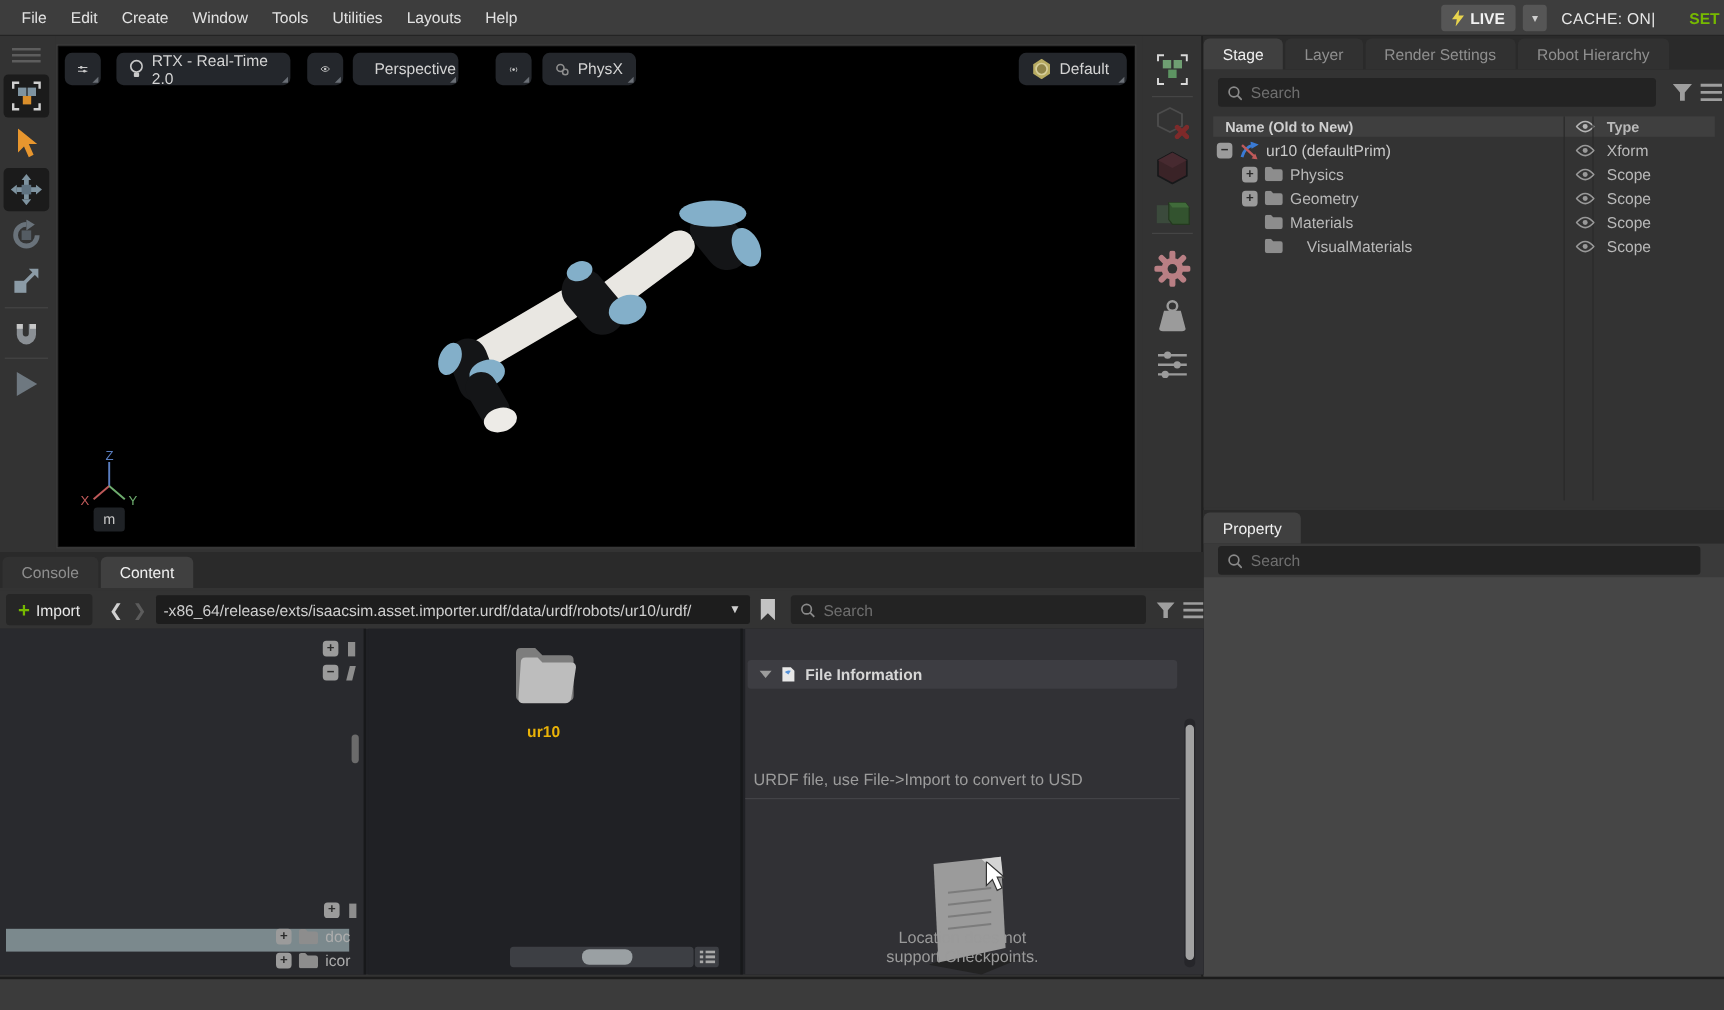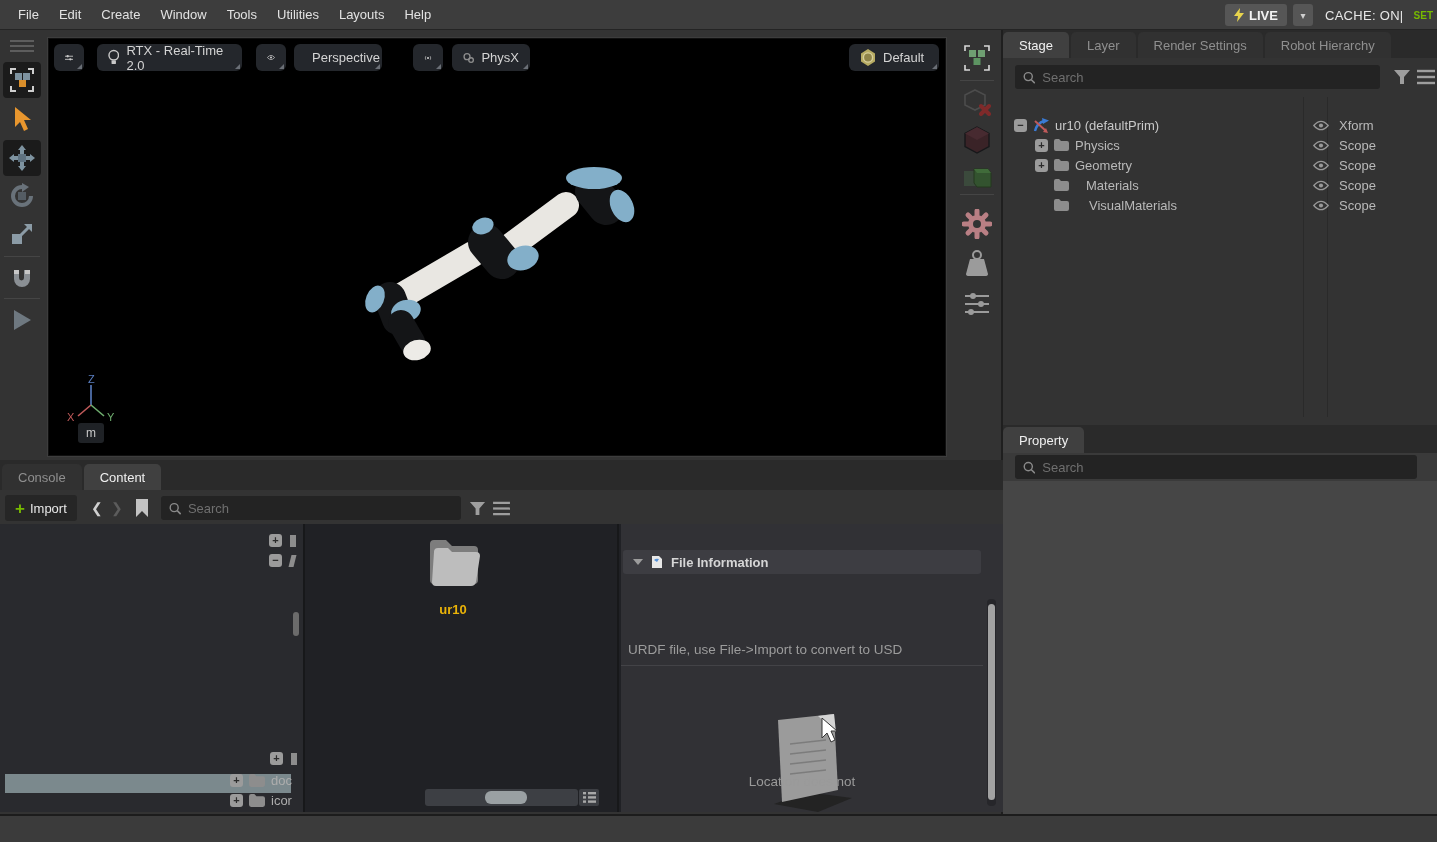--- a/index.html
+++ b/index.html
@@ -15,21 +15,21 @@
   .menubar { position:absolute; left:0; top:0; width:1437px; height:30px;
     background:#3d3d3d; display:flex; align-items:center; border-bottom:1px solid #242424;}
   .menu-items { display:flex; align-items:center; padding-left:8px; gap:0; }
   .menu-item { padding:0 10px; color:#e2e2e2; font-size:13px; cursor:default; line-height:30px;}
   .menubar-right { position:absolute; right:4px; top:0; height:30px; display:flex; align-items:center; gap:6px;}
   .live-btn { display:flex; align-items:center; gap:5px; background:#565656; border-radius:3px;
     height:22px; padding:0 9px; color:#f2f2f2; font-weight:bold; font-size:13px;}
   .live-chev { background:#565656; border-radius:3px; width:20px; height:22px; display:flex;
     align-items:center; justify-content:center; color:#cfcfcf; font-size:10px;}
   .cache-label { color:#e8e8e8; font-size:13px; letter-spacing:.3px; margin-left:6px;}
-  .set-label { color:#76b900; font-weight:bold; font-size:10px; margin-left:4px;}
+  .set-label { color:#76b900; font-weight:bold; font-size:13px; margin-left:22px;}
 
   
   .left-toolbar { position:absolute; left:0; top:30px; width:46px; height:430px; background:#333333; }
   .lt-item { position:absolute; left:3px; width:38px; height:36px; border-radius:4px;
     display:flex; align-items:center; justify-content:center; }
   .lt-item.active { background:#1b1b1b; }
   .lt-sep { position:absolute; left:4px; width:36px; height:1px; background:#454545; }
 
   
   .viewport { position:absolute; left:48px; top:38px; width:898px; height:418px;
@@ -416,20 +416,30 @@
       <polygon points="1,2 17,2 11,9 11,16 7,16 7,9" fill="#9e9e9e"></polygon>
     </svg>
     <svg class="abs" style="left:414px;top:39px" width="18" height="16" viewBox="0 0 18 16">
       <g stroke="#9e9e9e" stroke-width="2.4">
           <line x1="0" y1="2" x2="18" y2="2"></line>
           <line x1="0" y1="8" x2="18" y2="8"></line>
           <line x1="0" y1="14" x2="18" y2="14"></line>
         </g>
     </svg>
 
+    <div class="tree-header">
+      <span style="padding-left:10px">Name (Old to New)</span>
+      <span class="eye-cell">
+        <svg width="16" height="11" viewBox="0 0 20 13">
+            <path d="M1 6.5 Q10 -4 19 6.5 Q10 17 1 6.5 Z" fill="none" stroke="#b5b5b5" stroke-width="1.6"></path>
+            <circle cx="10" cy="6.5" r="2.6" fill="#b5b5b5"></circle>
+          </svg>
+      </span>
+      <span class="type-cell">Type</span>
+    </div>
     <div class="stage-col-line" style="left:300px"></div>
     <div class="stage-col-line" style="left:324px"></div>
 
     <div class="stage-row" style="top:85px">
       <span class="expander" style="margin-left:3px">−</span>
       <svg width="16" height="15" viewBox="0 0 16 15" style="margin-left:6px">
         <path d="M2 13 Q4 5 11 3" fill="none" stroke="#3a7bd5" stroke-width="2.4"></path>
         <polygon points="9,0 16,2.5 10,6" fill="#3a7bd5"></polygon>
         <line x1="2" y1="3" x2="13" y2="13" stroke="#c05a5a" stroke-width="2"></line>
         <polygon points="13,10 15,15 10,14" fill="#c05a5a"></polygon>
@@ -471,21 +481,21 @@
             <circle cx="10" cy="6.5" r="2.6" fill="#999"></circle>
           </svg>
       </span>
       <span class="type-cell">Scope</span>
     </div>
 
     <div class="stage-row" style="top:145px">
       <svg width="15" height="12" viewBox="0 0 15 12" style="margin-left:43px">
         <path d="M0 2 Q0 0 2 0 H5 L7 2 H13 Q15 2 15 4 V10 Q15 12 13 12 H2 Q0 12 0 10 Z" fill="#8d8d8d"></path>
       </svg>
-      <span style="margin-left:17px">Materials</span>
+      <span style="margin-left:6px">Materials</span>
       <span class="eye-cell">
         <svg width="16" height="11" viewBox="0 0 20 13">
             <path d="M1 6.5 Q10 -4 19 6.5 Q10 17 1 6.5 Z" fill="none" stroke="#999" stroke-width="1.6"></path>
             <circle cx="10" cy="6.5" r="2.6" fill="#999"></circle>
           </svg>
       </span>
       <span class="type-cell">Scope</span>
     </div>
 
     <div class="stage-row" style="top:165px">
@@ -529,20 +539,24 @@
         </div>
     </div>
 
     <div class="bp-toolbar">
       <div class="import-btn">
         <span class="plus-green">+</span>
         <span>Import</span>
       </div>
       <span class="nav-chev" style="margin-left:10px;color:#d0d0d0">❮</span>
       <span class="nav-chev" style="color:#5c5c5c">❯</span>
+      <div class="path-field" style="width:503px;margin-left:4px;position:relative">
+        <span style="overflow:hidden;white-space:nowrap;display:inline-block;width:468px">-x86_64/release/exts/isaacsim.asset.importer.urdf/data/urdf/robots/ur10/urdf/</span>
+        <span style="position:absolute;right:8px;color:#cfcfcf;font-size:10px">▼</span>
+      </div>
       <svg width="14" height="18" viewBox="0 0 14 18" style="margin-left:8px">
         <path d="M1 0 H13 V18 L7 12 L1 18 Z" fill="#c3c3c3"></path>
       </svg>
       <div class="searchbar" style="position:relative;width:300px;margin-left:12px">
         <svg width="13" height="13" viewBox="0 0 14 14">
           <circle cx="6" cy="6" r="4.6" fill="none" stroke="#8a8a8a" stroke-width="1.6"></circle>
             <line x1="9.5" y1="9.5" x2="13.5" y2="13.5" stroke="#8a8a8a" stroke-width="1.8"></line>
         </svg>
         <input type="text" placeholder="Search" style="">
       </div>
@@ -631,20 +645,21 @@
           <polygon points="22,8 78,2 82,78 26,90" fill="#9b9b9b"></polygon>
           <polygon points="62,4 78,2 80,20" fill="#d4d4d4"></polygon>
           <g stroke="#7c7c7c" stroke-width="1.6">
             <line x1="34" y1="32" x2="70" y2="28"></line>
               <line x1="34" y1="42" x2="70" y2="38"></line>
             <line x1="34" y1="52" x2="70" y2="48"></line>
               <line x1="34" y1="62" x2="70" y2="58"></line>
           </g>
         </svg>
         <div class="cp-msg" style="top:250px">Location does not</div>
+        <div class="cp-msg" style="top:266px">support Checkpoints.</div>
         <div class="cinfo-scroll">
           <div class="cinfo-thumb"></div>
         </div>
       </div>
     </div>
   </div>
 
   <svg class="cursor-arrow" style="left:820px;top:718px" width="20" height="26" viewBox="0 0 20 26">
     <polygon points="2,0 2,20 7,15 11,24 15,22 11,13 17,13" fill="#ffffff" stroke="#333" stroke-width="1"></polygon>
   </svg>

